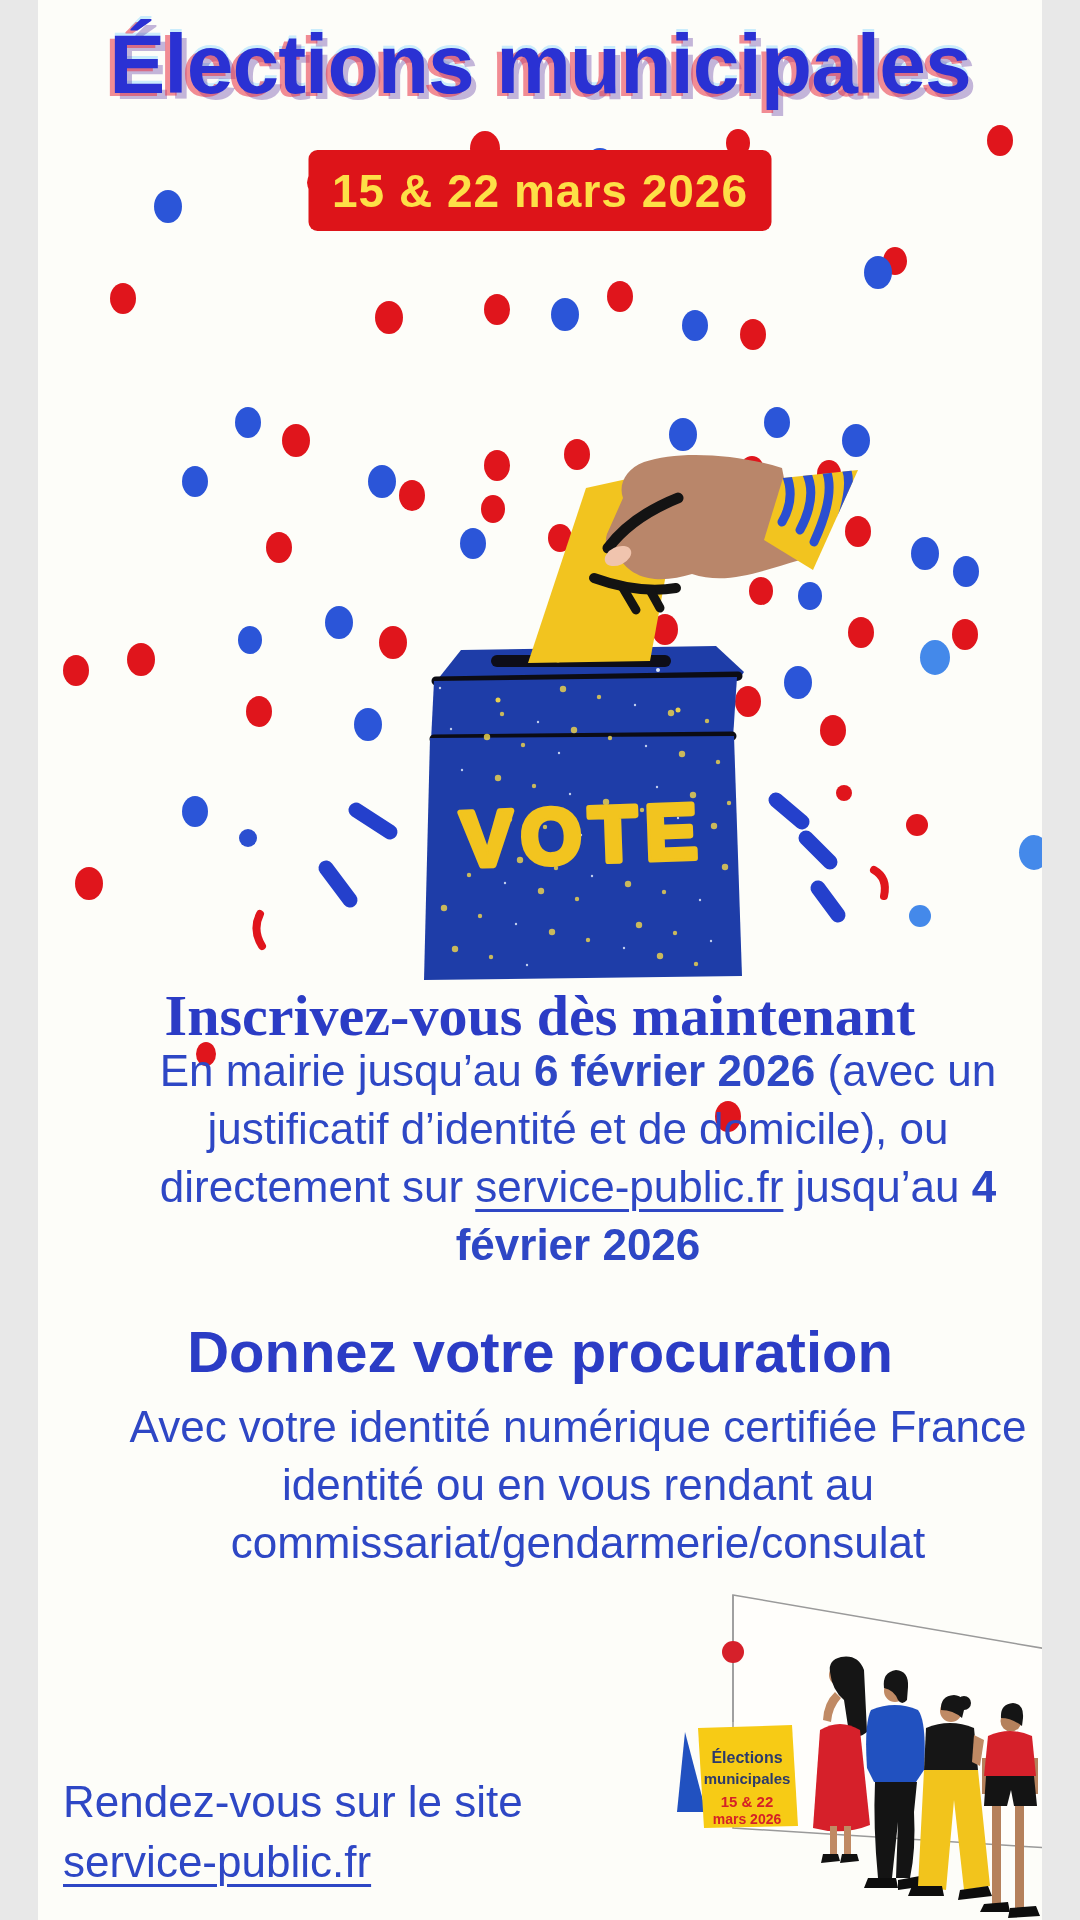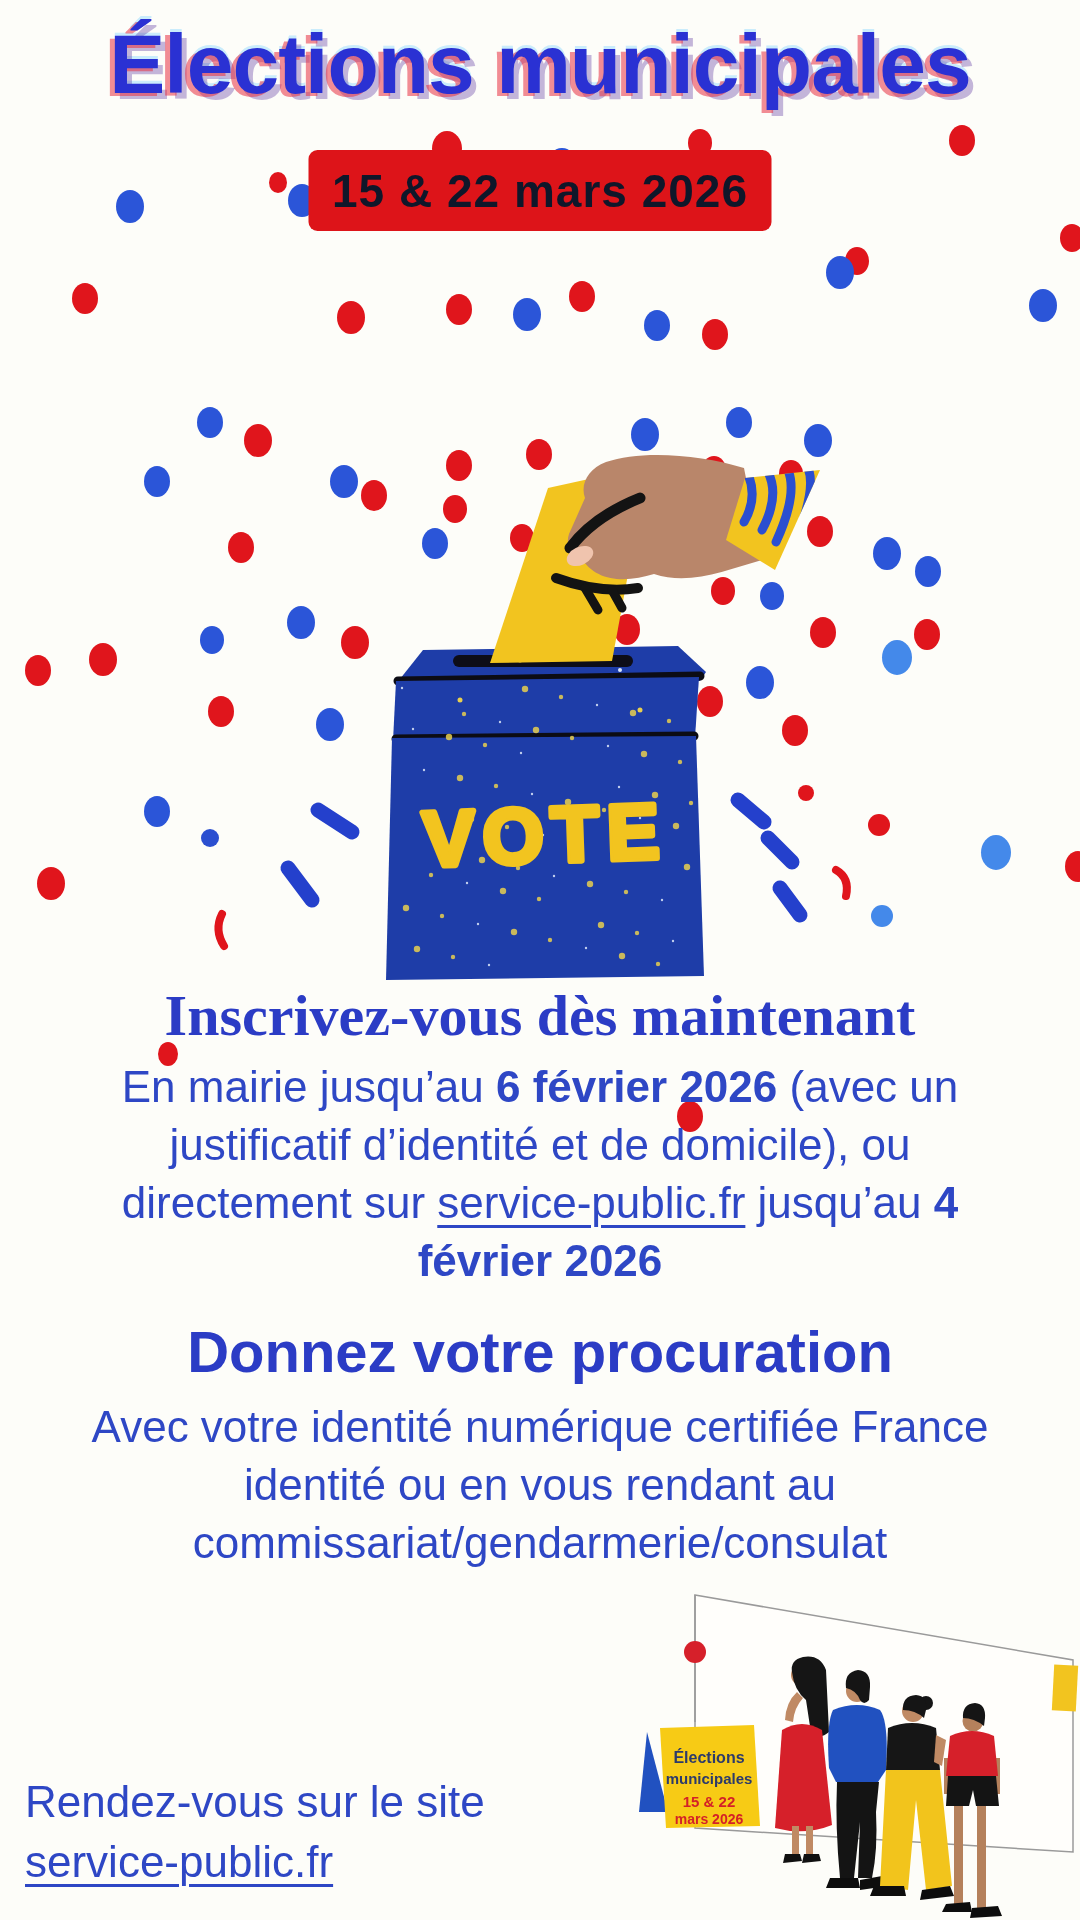--- a/index.html
+++ b/index.html
@@ -1,50 +1,50 @@
 <!DOCTYPE html>
 <html><head>
 <meta charset="utf-8">
 <style>
   html,body{margin:0;padding:0;background:#e8e8e8;}
   #poster{
-    position:relative;width:1080px;height:1920px;margin:0 auto;
+    position:relative;width:1004px;height:1920px;margin:0 auto;
     background:#fdfdf9;overflow:hidden;
     font-family:"Liberation Sans",sans-serif;
   }
   
   #confetti-layer{position:absolute;inset:0;z-index:1;}
   .dot{position:absolute;border-radius:50%;}
   #main-illustration{position:absolute;left:0;top:370px;z-index:2;}
   
   #title{
     position:absolute;top:16px;left:0;width:100%;text-align:center;
     font-size:84px;font-weight:800;letter-spacing:-1px;color:#2a31d3;
     text-shadow:-5px 3px 0 rgba(231,48,66,.55), 5px 6px 0 rgba(75,32,150,.32), 0 -3px 0 rgba(140,215,255,.45);
     margin:0;z-index:3;
   }
   
   #banner{
     position:absolute;top:150px;left:50%;transform:translateX(-50%);
     width:463px;height:81px;background:#dd1419;border-radius:9px;
     display:flex;align-items:center;justify-content:center;z-index:3;
   }
-  #banner span{color:#0f172a;font-size:46px;font-weight:700;letter-spacing:1px;}
+  #banner span{color:#fde047;font-size:46px;font-weight:700;letter-spacing:1px;}
   
   .h2{
     position:absolute;left:0;width:100%;text-align:center;margin:0;
     font-size:58px;font-weight:800;color:#2b3cc5;z-index:3;
   }
   #h2-inscription{top:982px;font-family:Liberation Serif, serif;}
   #h2-procuration{top:1318px;text-align:center;}
   .body-p{
     position:absolute;left:60px;width:960px;text-align:center;margin:0;
     font-size:44px;font-weight:400;color:#2e47c5;line-height:58px;z-index:3;
   }
-  #p-inscription{top:1042px;margin-top:16px;}
+  #p-inscription{top:1042px;}
   #p-procuration{top:1398px;}
   .bd{font-weight:800;}
   .lnk{text-decoration:underline;text-underline-offset:7px;text-decoration-thickness:3px;color:#2e47c5;}
   #h2-verification{
     position:absolute;top:1622px;left:25px;width:610px;text-align:left;margin:0;
     font-size:56px;font-weight:800;color:#2b3cc5;line-height:64px;z-index:3;
   }
   #p-verification{
     position:absolute;top:1772px;left:25px;width:620px;text-align:left;margin:0;
     font-size:44px;font-weight:400;color:#2e47c5;line-height:60px;z-index:3;

